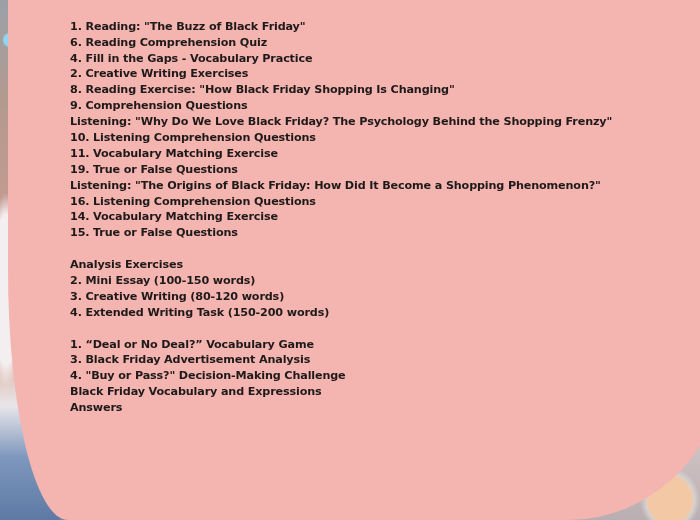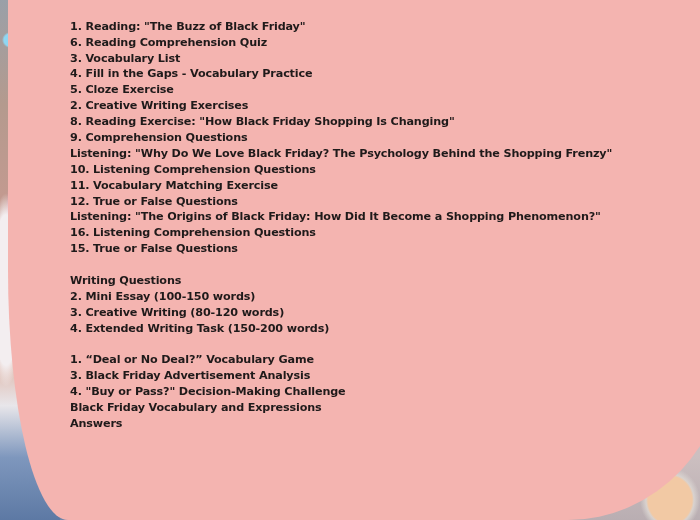--- a/index.html
+++ b/index.html
@@ -75,45 +75,44 @@
 
 <div class="panel"></div>
 
 <div class="content">
   <div class="line cut">Useful Phrases for Describing the Picture</div>
   <div class="gap"></div>
 
   <div>
     <div class="line">1. Reading: "The Buzz of Black Friday"</div>
     <div class="line">6. Reading Comprehension Quiz</div>
-    <div class="line">3. Vocabulary List</div>
     <div class="line">4. Fill in the Gaps - Vocabulary Practice</div>
-    <div class="line">5. Cloze Exercise</div>
     <div class="line">2. Creative Writing Exercises</div>
     <div class="line">8. Reading Exercise: "How Black Friday Shopping Is Changing"</div>
     <div class="line">9. Comprehension Questions</div>
   </div>
 
   <div>
     <div class="line">Listening: "Why Do We Love Black Friday? The Psychology Behind the Shopping Frenzy"</div>
     <div class="line">10. Listening Comprehension Questions</div>
     <div class="line">11. Vocabulary Matching Exercise</div>
-    <div class="line">12. True or False Questions</div>
+    <div class="line">19. True or False Questions</div>
   </div>
 
   <div>
     <div class="line">Listening: "The Origins of Black Friday: How Did It Become a Shopping Phenomenon?"</div>
     <div class="line">16. Listening Comprehension Questions</div>
+    <div class="line">14. Vocabulary Matching Exercise</div>
     <div class="line">15. True or False Questions</div>
   </div>
 
   <div class="gap"></div>
 
   <div>
-    <div class="line">Writing Questions</div>
+    <div class="line">Analysis Exercises</div>
     <div class="line">2. Mini Essay (100-150 words)</div>
     <div class="line">3. Creative Writing (80-120 words)</div>
     <div class="line">4. Extended Writing Task (150-200 words)</div>
   </div>
 
   <div class="gap"></div>
 
   <div>
     <div class="line">1. “Deal or No Deal?” Vocabulary Game</div>
     <div class="line">3. Black Friday Advertisement Analysis</div>

